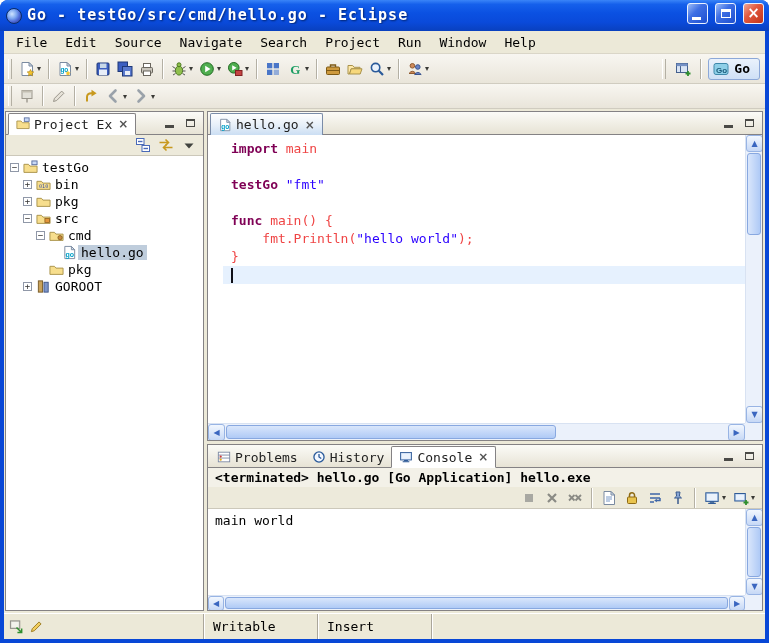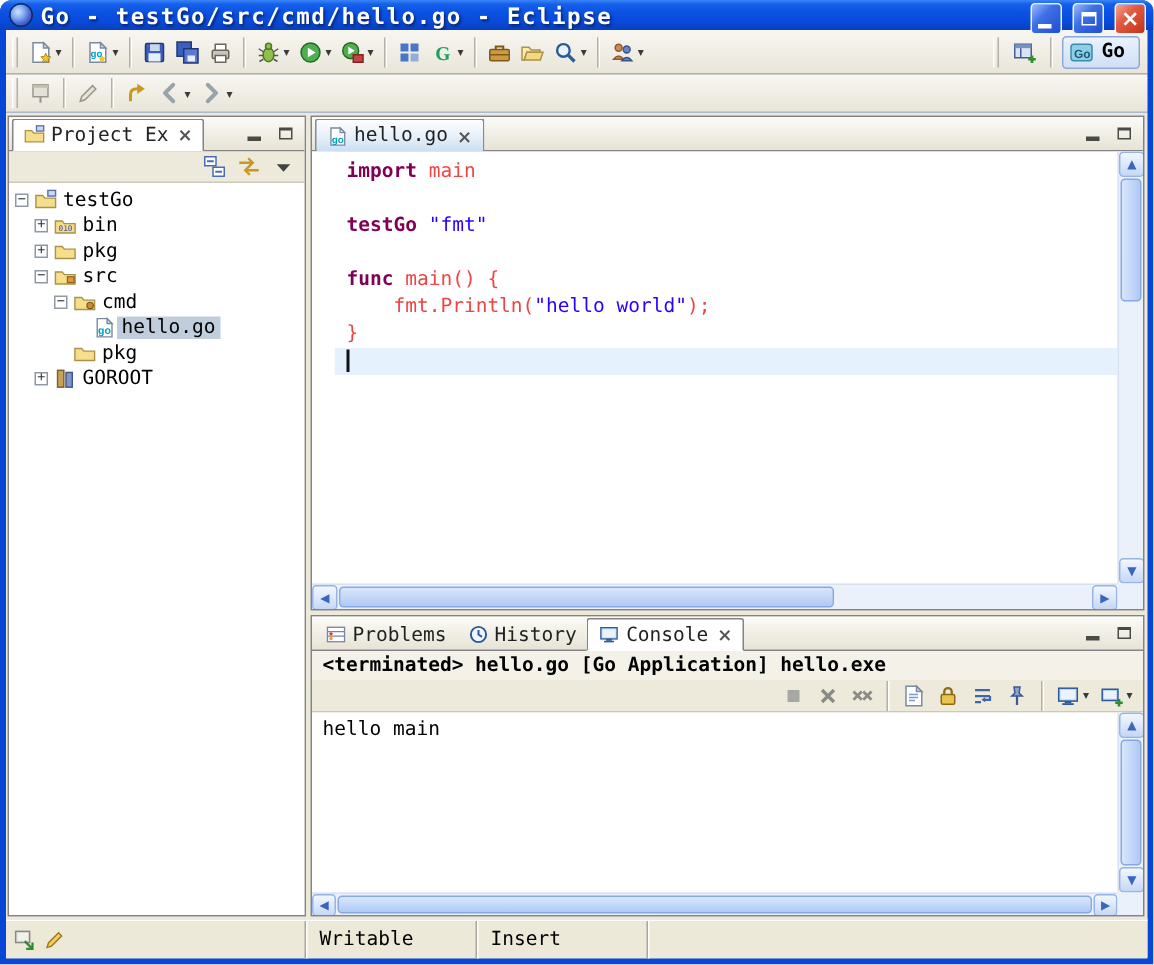--- a/index.html
+++ b/index.html
@@ -1,23 +1,23 @@
 <!DOCTYPE html>
 <html><head>
 <meta charset="utf-8">
 <style>
 *{margin:0;padding:0;box-sizing:border-box;}
 html,body{width:769px;height:643px;overflow:hidden;background:#fff;}
 body{font-family:"DejaVu Sans Mono",monospace;font-size:13px;color:#000;}
 
 
 .window{width:769px;height:643px;background:#0847D6;padding:0 4px 4px;display:flex;flex-direction:column;border-radius:8px 8px 0 0;}
-.titlebar{height:20px;margin:0 -4px;border-radius:8px 8px 0 0;flex:none;
+.titlebar{height:31px;margin:0 -4px;border-radius:8px 8px 0 0;flex:none;
  background:linear-gradient(180deg,#3A85F8 0%,#1560EB 14%,#0B51E2 42%,#0A4ADA 72%,#0940BE 100%);
- display:flex;align-items:flex-start;padding:2px 5px 17px 6px;gap:5px;}
+ display:flex;align-items:flex-end;padding:2px 5px 7px 6px;gap:5px;}
 .eclipse-icon{width:16px;height:16px;flex:none;border-radius:50%;border:1px solid #0A2C66;
  background:radial-gradient(circle at 5px 5px,#CFE4FF,#7FA8F0 35%,#4E6AD8 60%,#2A2C78);}
 .title-text{flex:1;color:#fff;font-weight:bold;font-size:15px;letter-spacing:1px;text-shadow:1px 1px 2px #03246E;white-space:nowrap;overflow:hidden;}
 .win-btn{width:21px;height:21px;flex:none;border-radius:3px;border:1px solid #EAF2FF;display:flex;align-items:center;justify-content:center;margin-left:2px;position:relative;}
 .win-btn.min,.win-btn.max{background:linear-gradient(135deg,#9CBCF8,#3E6FE4 40%,#1D4FD0);}
 .win-btn.close{background:linear-gradient(135deg,#F0A898,#E25A40 40%,#C23318);}
 .g-minwin{position:absolute;left:4px;bottom:3px;width:9px;height:3px;background:#fff;}
 .g-maxwin{width:10px;height:9px;border:1px solid #fff;border-top-width:3px;}
 .g-closewin{color:#fff;font-weight:bold;font-size:15px;line-height:1;font-family:"DejaVu Sans",sans-serif;}
 
@@ -115,20 +115,31 @@
         <span class="g-minwin"></span>
       </div>
     <div class="win-btn max">
         <span class="g-maxwin"></span>
       </div>
     <div class="win-btn close">
         <span class="g-closewin">×</span>
       </div>
   </div>
 
+  <div class="menubar">
+      <div class="menu-item">File</div>
+      <div class="menu-item">Edit</div>
+      <div class="menu-item">Source</div>
+      <div class="menu-item">Navigate</div>
+      <div class="menu-item">Search</div>
+      <div class="menu-item">Project</div>
+      <div class="menu-item">Run</div>
+      <div class="menu-item">Window</div>
+      <div class="menu-item">Help</div>
+    </div>
 
   <div class="toolbar row1">
     <div class="tb-handle"></div>
     <div class="tb-items">
         <div class="tb-btn">
           <svg viewBox="0 0 16 16" width="16" height="16">
             <path d="M3 1.5 h7 l3.5 3.5 V14.5 H3 z" fill="#fff" stroke="#7A8AA0"></path>
             <path d="M10 1.5 l3.5 3.5 H10 z" fill="#D7E3F0" stroke="#7A8AA0"></path>
             <path d="M11.5 8.5 l1 2.1 2.3 .3 -1.7 1.6 .4 2.3 -2 -1.1 -2 1.1 .4 -2.3 -1.7 -1.6 2.3 -.3 z" fill="#F4C430" stroke="#A87E10" stroke-width="0.6"></path>
           </svg>
@@ -585,21 +596,21 @@
           <div class="tb-btn">
             <svg viewBox="0 0 16 16" width="16" height="16">
               <rect x="1.8" y="3.5" width="10.5" height="7.5" fill="#BDD4F2" stroke="#2F5A96"></rect>
               <rect x="3" y="4.7" width="8.1" height="5.1" fill="#EAF2FC"></rect>
               <path d="M10.5 12.5 h5 M13 10 v5" stroke="#2E8E2E" stroke-width="1.8"></path>
             </svg>
             <span class="dd">▾</span>
           </div>
         </div>
       <div class="console-output">
-        <div class="console-text">hello main</div>
+        <div class="console-text">main world</div>
         <div class="sb-v" style="bottom:15px;">
           <div class="sb-btn" style="top:0;">▲</div>
           <div class="sb-thumb" style="left:1px;right:1px;top:18px;bottom:18px;"></div>
           <div class="sb-btn" style="bottom:0;">▼</div>
         </div>
         <div class="sb-h" style="right:17px;height:15px;">
           <div class="sb-btn small" style="left:0;">◀</div>
           <div class="sb-thumb horiz" style="top:1px;bottom:1px;left:17px;right:17px;"></div>
           <div class="sb-btn small" style="right:0;">▶</div>
         </div>

